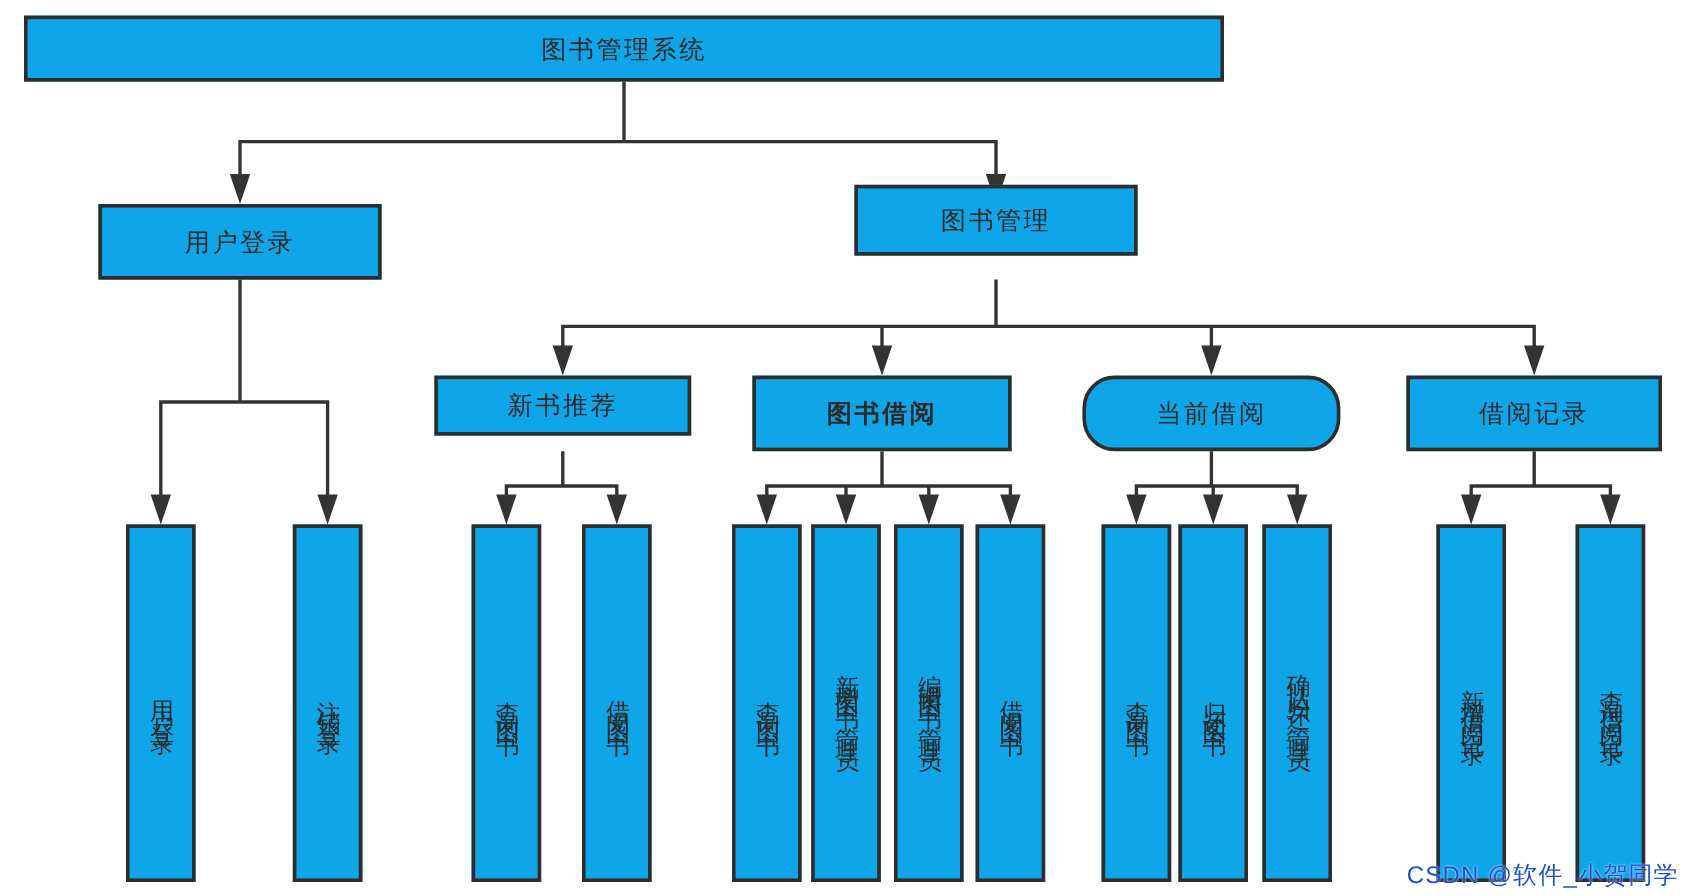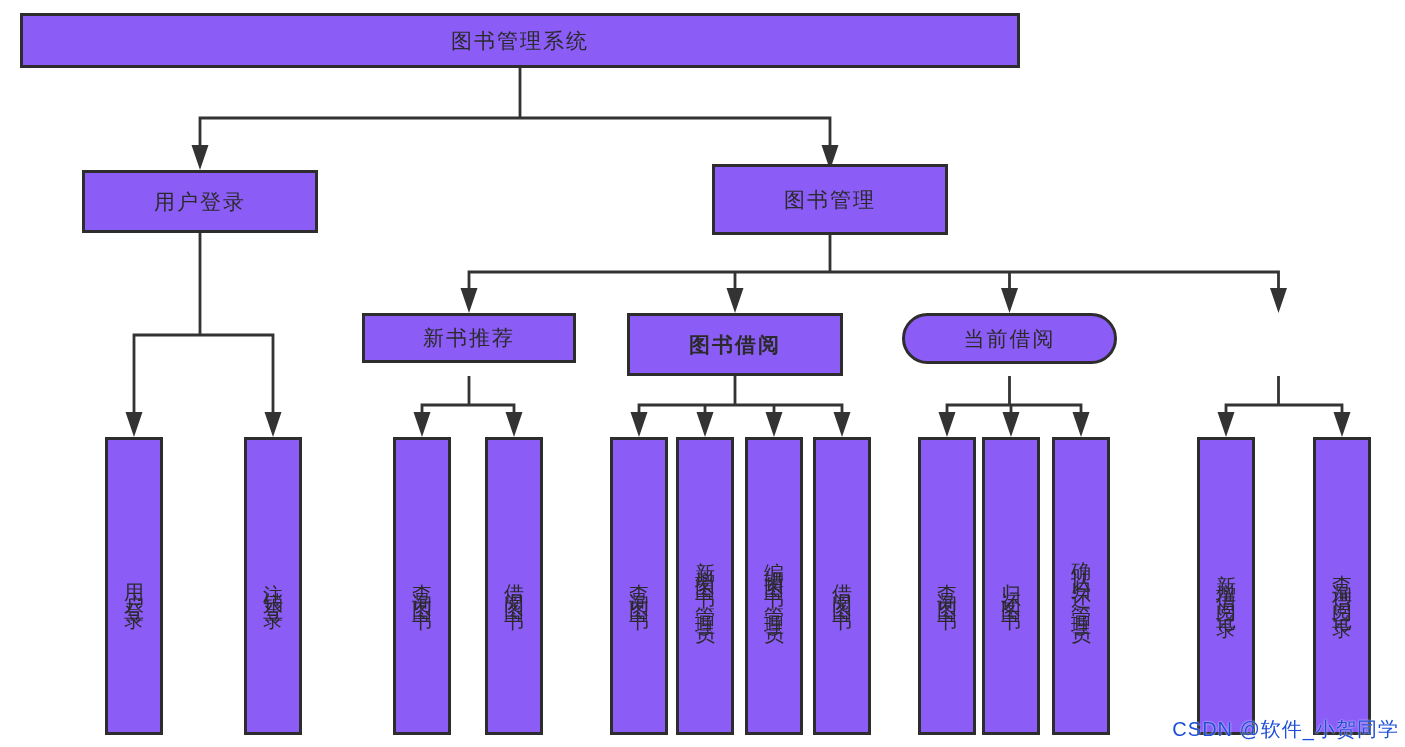--- a/index.html
+++ b/index.html
@@ -13,21 +13,21 @@
   }
   svg.connectors {
     position: absolute;
     left: 0; top: 0;
     width: 1405px; height: 747px;
   }
   .box {
     position: absolute;
     box-sizing: border-box;
     border: 3px solid #2d2d2d;
-    background: #8b5cf6;
+    background: #0ea5e9;
     display: flex;
     align-items: center;
     justify-content: center;
     color: #2a2a2a;
   }
   .hbox span {
     font-size: 21px;
     letter-spacing: 2px;
     white-space: nowrap;
   }
@@ -84,32 +84,35 @@
              M1333.5 412 h17 L1342 437 z"></path>
   </svg>
 
   <div class="box hbox" style="left:20px; top:13px; width:1000px; height:55px;">
     <span>图书管理系统</span>
   </div>
 
   <div class="box hbox" style="left:82px; top:170px; width:236px; height:63px;">
     <span>用户登录</span>
   </div>
-  <div class="box hbox" style="left:712px; top:164px; width:236px; height:71px;text-align:right;">
+  <div class="box hbox" style="left:712px; top:154px; width:236px; height:59px;text-align:right;">
     <span>图书管理</span>
   </div>
 
   <div class="box hbox" style="left:362px; top:313px; width:214px; height:50px;">
     <span>新书推荐</span>
   </div>
   <div class="box hbox" style="left:627px; top:313px; width:216px; height:63px;font-weight:bold;">
     <span>图书借阅</span>
   </div>
-  <div class="box hbox" style="left:902px; top:313px; width:215px; height:51px;border-radius:27px;">
+  <div class="box hbox" style="left:902px; top:313px; width:215px; height:63px;border-radius:27px;">
     <span>当前借阅</span>
+  </div>
+  <div class="box hbox" style="left:1172px; top:313px; width:213px; height:63px;">
+    <span>借阅记录</span>
   </div>
 
   <div class="box vbox" style="left:105px; top:437px; width:58px; height:298px;">
     <span>用户登录</span>
   </div>
   <div class="box vbox" style="left:244px; top:437px; width:58px; height:298px;">
     <span>注销登录</span>
   </div>
   <div class="box vbox" style="left:393px; top:437px; width:58px; height:298px;">
     <span>查询图书</span>

